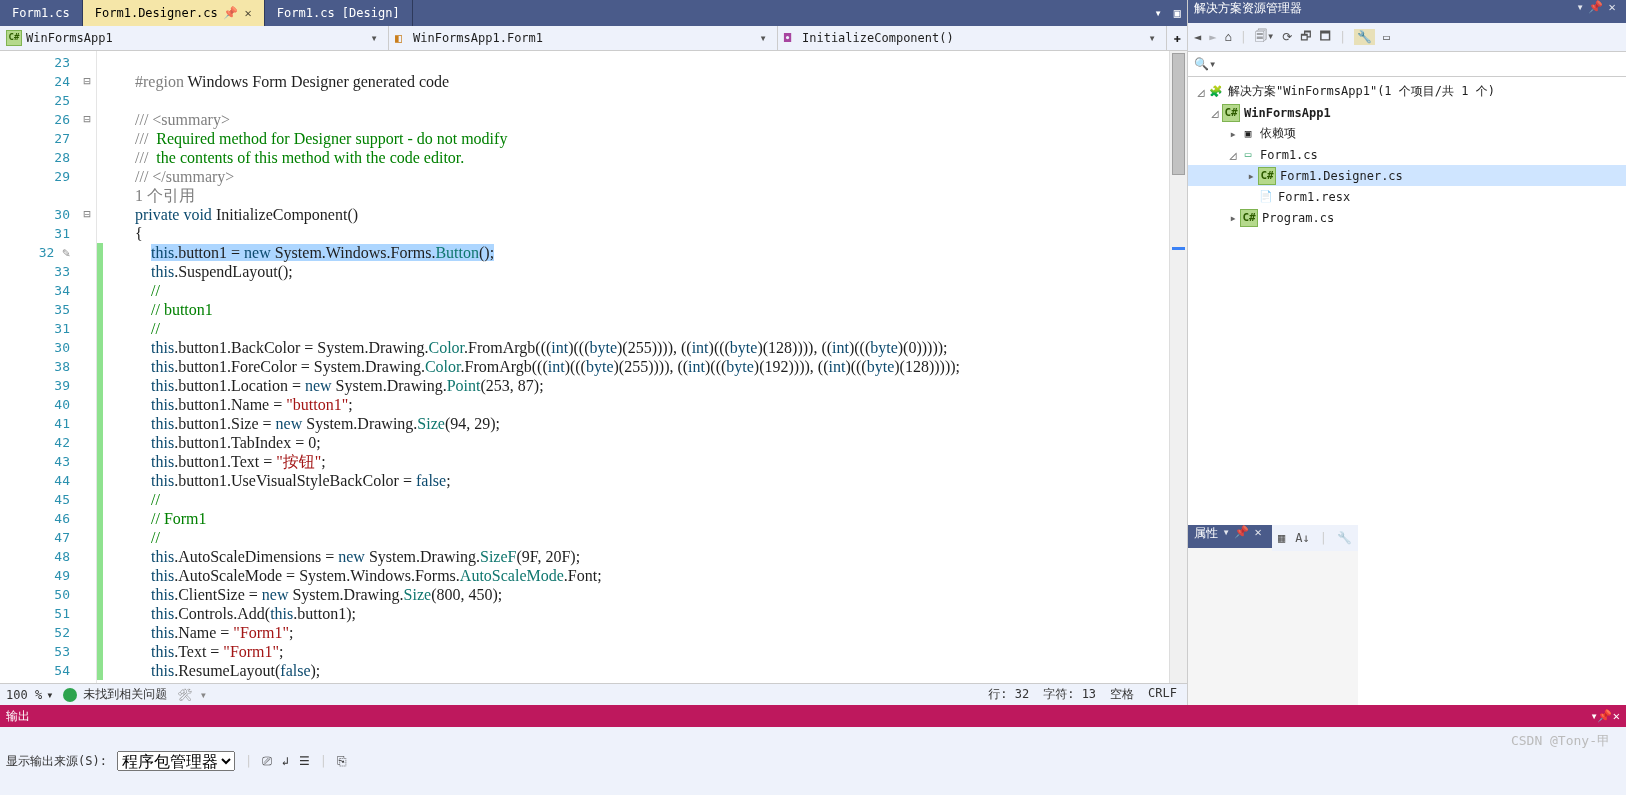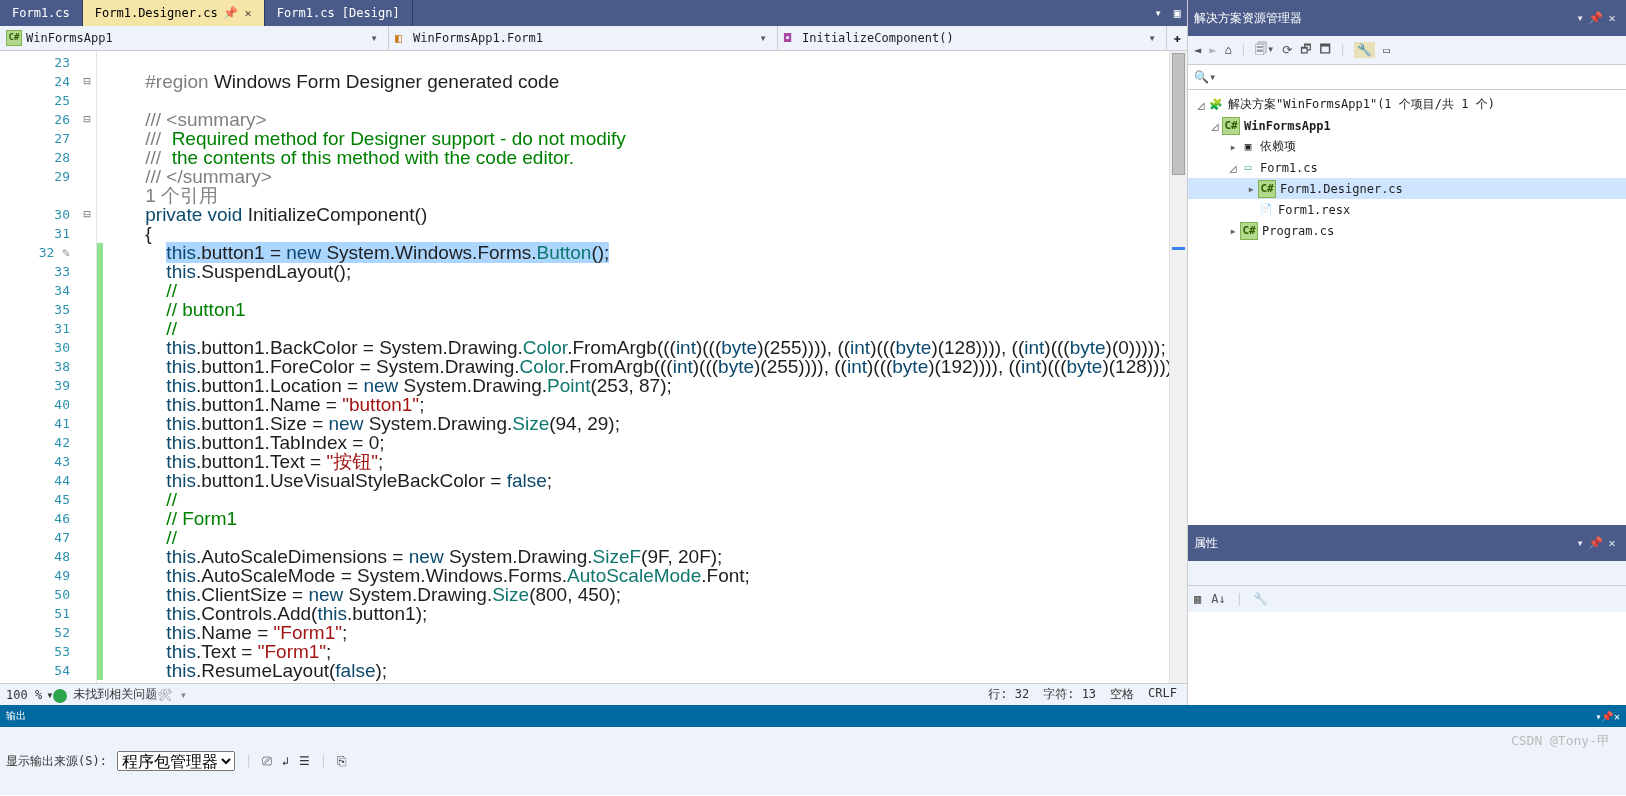--- a/index.html
+++ b/index.html
@@ -17,61 +17,61 @@
   .nav-seg .ico{width:14px;height:14px;margin-right:4px;display:inline-block}
   .crumb-btn{width:16px;text-align:center;color:#555}
   .code-wrap{flex:1;display:flex;overflow:hidden;background:#fff;position:relative}
   .gutter{width:70px;background:#fff;color:#2b91af;text-align:right;padding-right:8px;font-family:Consolas,monospace;font-size:13px;line-height:19px;padding-top:2px;position:relative}
   .gutter .ln{height:19px}
   .fold-col{width:18px;background:#fff;border-right:1px solid #e5e5e5;font-family:Consolas,monospace;line-height:19px;padding-top:2px;color:#888;text-align:center}
   .fold-col div{height:19px}
   .change-col{width:6px;background:#fff;line-height:19px;padding-top:2px}
   .change-col div{height:19px}
   .chg{background:#8fe28f}
-  .code{flex:1;font-family:Liberation Sans, sans-serif;font-size:19px;line-height:19px;padding-top:2px;white-space:pre;overflow:hidden}
+  .code{flex:1;font-family:Liberation Serif, serif;font-size:16px;line-height:19px;padding-top:2px;white-space:pre;overflow:hidden}
   .code .row{height:19px}
   .kw{color:#0c4a6e}
   .cls{color:#0f766e}
   .str{color:#a31515}
   .cmt{color:#008000}
   .gray{color:#808080}
   .sel{background:#add6ff}
   .scroll-v{width:17px;background:#f0f0f0;border-left:1px solid #ddd;position:relative}
   .scroll-thumb{position:absolute;left:2px;right:2px;top:2px;height:120px;background:#c2c2c2;border:1px solid #a0a0a0}
   .scroll-mark{position:absolute;left:2px;right:2px;height:3px;background:#ffd000}
   .code-status{height:21px;display:flex;align-items:center;background:#eef2fb;border-top:1px solid #ccc;font-size:12px;color:#333}
-  .code-status .left{display:flex;align-items:center;padding-left:6px}
+  .code-status .left{display:flex;align-items:center;gap:10px;padding-left:6px}
   .code-status .spacer{flex:1}
   .code-status .right{display:flex;gap:14px;padding-right:10px}
   .zoom{display:flex;align-items:center;gap:4px}
   .ok-ico{width:14px;height:14px;border-radius:50%;background:#2da44e;display:inline-block}
 
   .right-col{width:438px;display:flex;flex-direction:column;background:#f5f5f5}
-  .panel-head{height:36px;display:flex;align-items:center;background:#4a5b8a;color:#fff;padding:0 6px;font-size:12px}
+  .panel-head{height:23px;display:flex;background:#4a5b8a;color:#fff;padding:0 6px;font-size:12px}
   .panel-head .spacer{flex:1}
   .panel-head .btn{width:16px;text-align:center;opacity:.85;cursor:pointer}
   .sol-tools{height:28px;display:flex;align-items:center;gap:8px;padding:0 6px;border-bottom:1px solid #ccc;background:#eef2fb;color:#555}
   .sol-tools .wrench-box{background:#e8e0b8;padding:1px 3px}
   .sol-search{height:24px;display:flex;align-items:center;border-bottom:1px solid #ccc;background:#fff;color:#888}
   .sol-search input{flex:1;border:0;outline:0;padding:0 6px;font-size:12px;color:#555;background:transparent}
   .tree{flex:1;padding:4px 0;background:#fff;overflow:auto;font-size:12px}
   .tree-row{display:flex;align-items:center;height:21px;padding-left:6px;cursor:pointer}
   .tree-row .twisty{width:14px;text-align:center;color:#666}
   .tree-row .ico{width:16px;height:16px;margin-right:4px;display:inline-flex;align-items:center;justify-content:center;font-size:11px}
   .tree-row.bold{font-weight:bold}
   .tree-row.sel{background:#cfe5ff}
   .ind1{padding-left:20px}.ind2{padding-left:38px}.ind3{padding-left:56px}
 
-  .props{display:flex;flex-direction:column;height:180px}
+  .props{display:flex;flex-direction:row;height:180px}
   .props-sub{height:24px;border-bottom:1px solid #ccc;background:#eef2fb}
   .props-tools{height:26px;display:flex;align-items:center;gap:10px;padding:0 6px;background:#eef2fb;color:#555}
   .props-body{flex:1;background:#fff}
 
   .bottom{height:90px;display:flex;flex-direction:column}
-  .out-head{height:22px;display:flex;align-items:center;background:#0369a1;color:#fff;padding:0 6px;font-size:10px}
+  .out-head{height:22px;display:flex;align-items:center;background:#be185d;color:#fff;padding:0 6px;font-size:12px}
   .out-head .spacer{flex:1}
   .out-tools{flex:1;display:flex;align-items:center;gap:10px;padding:0 6px;background:#eef2fb;color:#333}
   .out-tools select{font-size:16px;height:20px}
 
   .watermark{position:absolute;right:16px;bottom:46px;color:#bbb;font-size:13px;pointer-events:none}
 
   .ico-cs{background:#b5d98c;color:#2e5d00;border:1px solid #7fb351;font-size:9px;font-weight:bold;width:14px;height:12px;line-height:12px;text-align:center}
   .ico-sol{color:#68217a}
   .ico-orange{color:#c97e1c}
   .ico-method{color:#a846a0}
@@ -232,21 +232,21 @@
         <div class="code" id="code"><div class="row"></div><div class="row">        <span class="gray">#region</span> Windows Form Designer generated code</div><div class="row"></div><div class="row">        <span class="gray">/// &lt;summary&gt;</span></div><div class="row">        <span class="gray">///</span>  <span class="cmt">Required method for Designer support - do not modify</span></div><div class="row">        <span class="gray">///</span>  <span class="cmt">the contents of this method with the code editor.</span></div><div class="row">        <span class="gray">/// &lt;/summary&gt;</span></div><div class="row">        <span class="gray">1 个引用</span></div><div class="row">        <span class="kw">private</span> <span class="kw">void</span> InitializeComponent()</div><div class="row">        {</div><div class="row">            <span class="sel"><span class="kw">this</span>.button1 = <span class="kw">new</span> System.Windows.Forms.<span class="cls">Button</span>();</span></div><div class="row">            <span class="kw">this</span>.SuspendLayout();</div><div class="row">            <span class="cmt">//</span></div><div class="row">            <span class="cmt">// button1</span></div><div class="row">            <span class="cmt">//</span></div><div class="row">            <span class="kw">this</span>.button1.BackColor = System.Drawing.<span class="cls">Color</span>.FromArgb(((<span class="kw">int</span>)(((<span class="kw">byte</span>)(255)))), ((<span class="kw">int</span>)(((<span class="kw">byte</span>)(128)))), ((<span class="kw">int</span>)(((<span class="kw">byte</span>)(0)))));</div><div class="row">            <span class="kw">this</span>.button1.ForeColor = System.Drawing.<span class="cls">Color</span>.FromArgb(((<span class="kw">int</span>)(((<span class="kw">byte</span>)(255)))), ((<span class="kw">int</span>)(((<span class="kw">byte</span>)(192)))), ((<span class="kw">int</span>)(((<span class="kw">byte</span>)(128)))));</div><div class="row">            <span class="kw">this</span>.button1.Location = <span class="kw">new</span> System.Drawing.<span class="cls">Point</span>(253, 87);</div><div class="row">            <span class="kw">this</span>.button1.Name = <span class="str">"button1"</span>;</div><div class="row">            <span class="kw">this</span>.button1.Size = <span class="kw">new</span> System.Drawing.<span class="cls">Size</span>(94, 29);</div><div class="row">            <span class="kw">this</span>.button1.TabIndex = 0;</div><div class="row">            <span class="kw">this</span>.button1.Text = <span class="str">"按钮"</span>;</div><div class="row">            <span class="kw">this</span>.button1.UseVisualStyleBackColor = <span class="kw">false</span>;</div><div class="row">            <span class="cmt">//</span></div><div class="row">            <span class="cmt">// Form1</span></div><div class="row">            <span class="cmt">//</span></div><div class="row">            <span class="kw">this</span>.AutoScaleDimensions = <span class="kw">new</span> System.Drawing.<span class="cls">SizeF</span>(9F, 20F);</div><div class="row">            <span class="kw">this</span>.AutoScaleMode = System.Windows.Forms.<span class="cls">AutoScaleMode</span>.Font;</div><div class="row">            <span class="kw">this</span>.ClientSize = <span class="kw">new</span> System.Drawing.<span class="cls">Size</span>(800, 450);</div><div class="row">            <span class="kw">this</span>.Controls.Add(<span class="kw">this</span>.button1);</div><div class="row">            <span class="kw">this</span>.Name = <span class="str">"Form1"</span>;</div><div class="row">            <span class="kw">this</span>.Text = <span class="str">"Form1"</span>;</div><div class="row">            <span class="kw">this</span>.ResumeLayout(<span class="kw">false</span>);</div></div>
         <div class="scroll-v">
           <div class="scroll-thumb"></div>
           <div class="scroll-mark" style="top:196px;background:#3b82f6"></div>
         </div>
       </div>
 
       <div class="code-status">
         <div class="left">
           <span class="zoom"><span>100 %</span> ▾</span>
-          <span style="display:flex;align-items:flex-end;gap:6px">
+          <span style="display:flex;align-items:center;gap:6px">
             <span class="ok-ico"></span>
             <span>未找到相关问题</span>
           </span>
           <span style="color:#888">🛠 ▾</span>
         </div>
         <div class="spacer"></div>
         <div class="right">
           <span><span>行:</span> <span>32</span></span>
           <span><span>字符:</span> <span>13</span></span>
           <span>空格</span>

